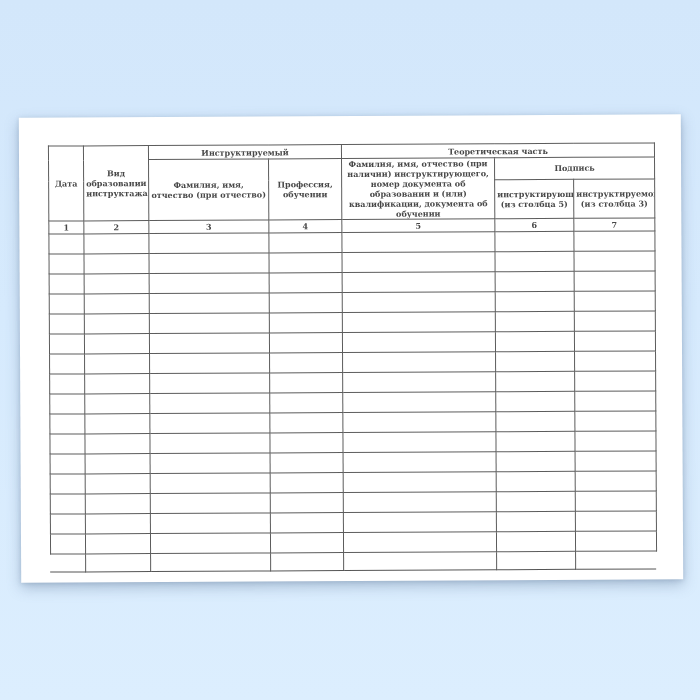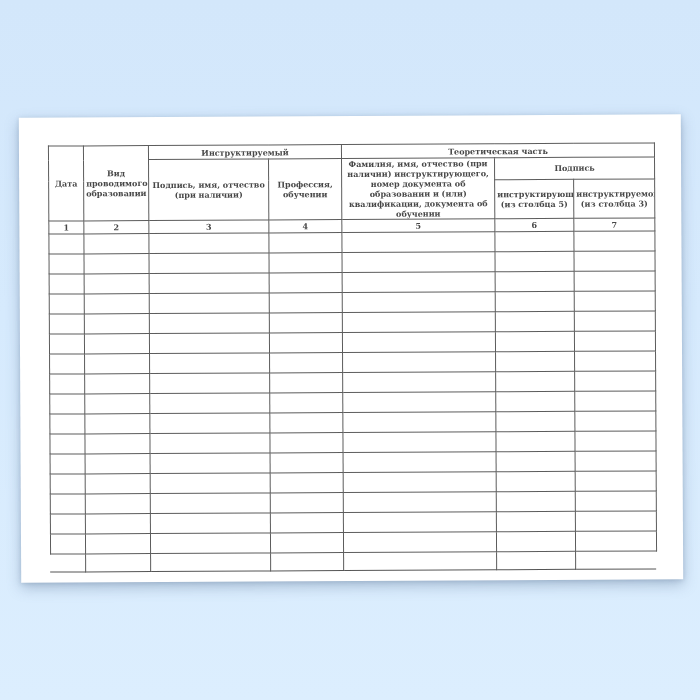--- a/index.html
+++ b/index.html
@@ -47,26 +47,26 @@
           <col style="width:65px">
           <col style="width:120px">
         <col style="width:73px">
           <col style="width:153px">
           <col style="width:79px">
         <col style="width:81px">
       </colgroup>
       <thead>
         <tr class="band-row">
           <th rowspan="3">Дата</th>
-          <th rowspan="3">Вид проводимого образовании</th>
+          <th rowspan="3">Вид образовании инструктажа</th>
           <th colspan="2">Инструктируемый</th>
           <th colspan="3">Теоретическая часть</th>
         </tr>
         <tr class="sub-row">
-          <th rowspan="2">Подпись, имя, отчество (при наличии)</th>
+          <th rowspan="2">Фамилия, имя, отчество (при отчество)</th>
           <th rowspan="2">Профессия, обучении</th>
           <th rowspan="2">Фамилия, имя, отчество (при наличии) инструктирующего, номер документа об образовании и (или) квалификации, документа об обучении</th>
           <th colspan="2">Подпись</th>
         </tr>
         <tr class="label-row">
           <th>инструктирующего (из столбца 5)</th>
           <th>инструктируемого (из столбца 3)</th>
         </tr>
         <tr class="numbers-row">
             <td>1</td>

